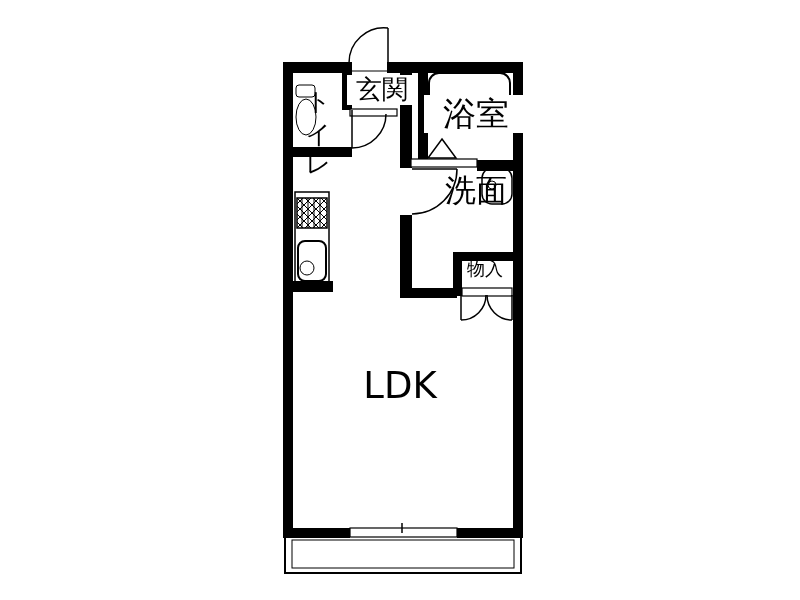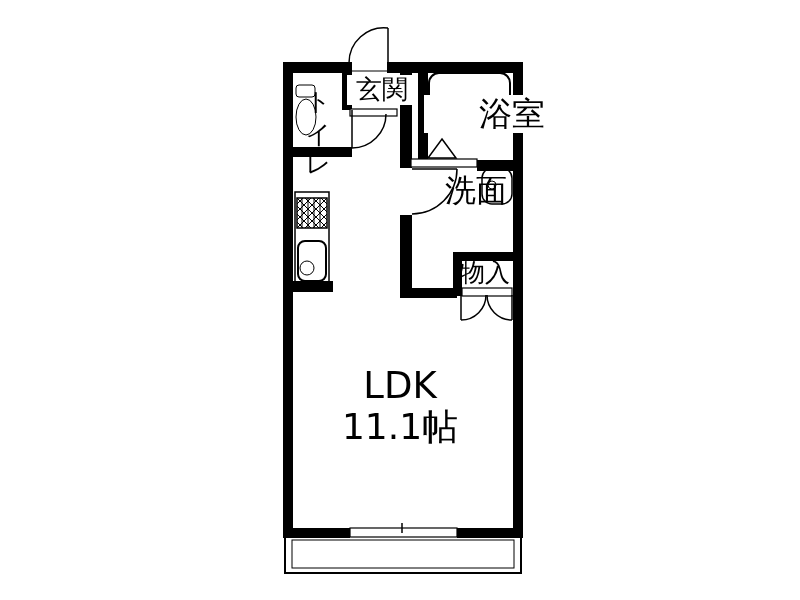--- a/index.html
+++ b/index.html
@@ -12,23 +12,23 @@
   .plan-svg{position:absolute;left:0;top:0;}
   .wall{fill:var(--wall,#000000);stroke:none;}
   .band{fill:var(--bg,#ffffff);stroke:var(--ink,#000000);stroke-width:1.2;}
   .line{fill:none;stroke:var(--ink,#000000);stroke-width:1.5;}
   .line2{fill:none;stroke:var(--ink,#000000);stroke-width:2;}
   .thin{fill:none;stroke:var(--ink,#000000);stroke-width:1;}
   .fixfill{fill:var(--bg,#ffffff);stroke:var(--ink,#000000);stroke-width:1.5;}
   .label{position:absolute;text-align:center;white-space:nowrap;line-height:1.15;}
   .lbl-entrance{left:347px;top:75px;width:70px;font-size:26px;background:var(--bg,#ffffff);}
   .lbl-toilet{left:303px;top:74px;font-size:25px;writing-mode:vertical-rl;letter-spacing:3px;}
-  .lbl-bathroom{left:424px;top:95px;width:104px;font-size:33px;background:var(--bg,#ffffff);padding-left:36px;}
+  .lbl-bathroom{left:424px;top:95px;width:104px;font-size:33px;background:var(--bg,#ffffff);}
   .lbl-washroom{left:425px;top:172px;width:102px;font-size:31px;line-height:37px;background:transparent;}
-  .lbl-storage{left:456px;top:259px;width:58px;font-size:25px;}
+  .lbl-storage{left:456px;top:259px;width:58px;font-size:18px;}
   .lbl-ldk{left:310px;top:365px;width:180px;font-size:37px;line-height:41px;}
   .lbl-ldk-area{font-size:36px;}
   .lbl-balcony{left:328px;top:541px;width:154px;font-size:26px;}
 </style>
 </head>
 <body>
 
 <div class="stage">
 
   <svg class="plan-svg" width="800" height="600" viewBox="0 0 800 600">
@@ -107,17 +107,16 @@
   <div class="label lbl-bathroom">浴室</div>
 
   <div class="label lbl-washroom">
     <div>洗面</div>
   </div>
 
   <div class="label lbl-storage">物入</div>
 
   <div class="label lbl-ldk">
     <div>LDK</div>
-    <div class="lbl-ldk-area">11.1帖</div>
   </div>
 
 
 </div>
 
 </body></html>

